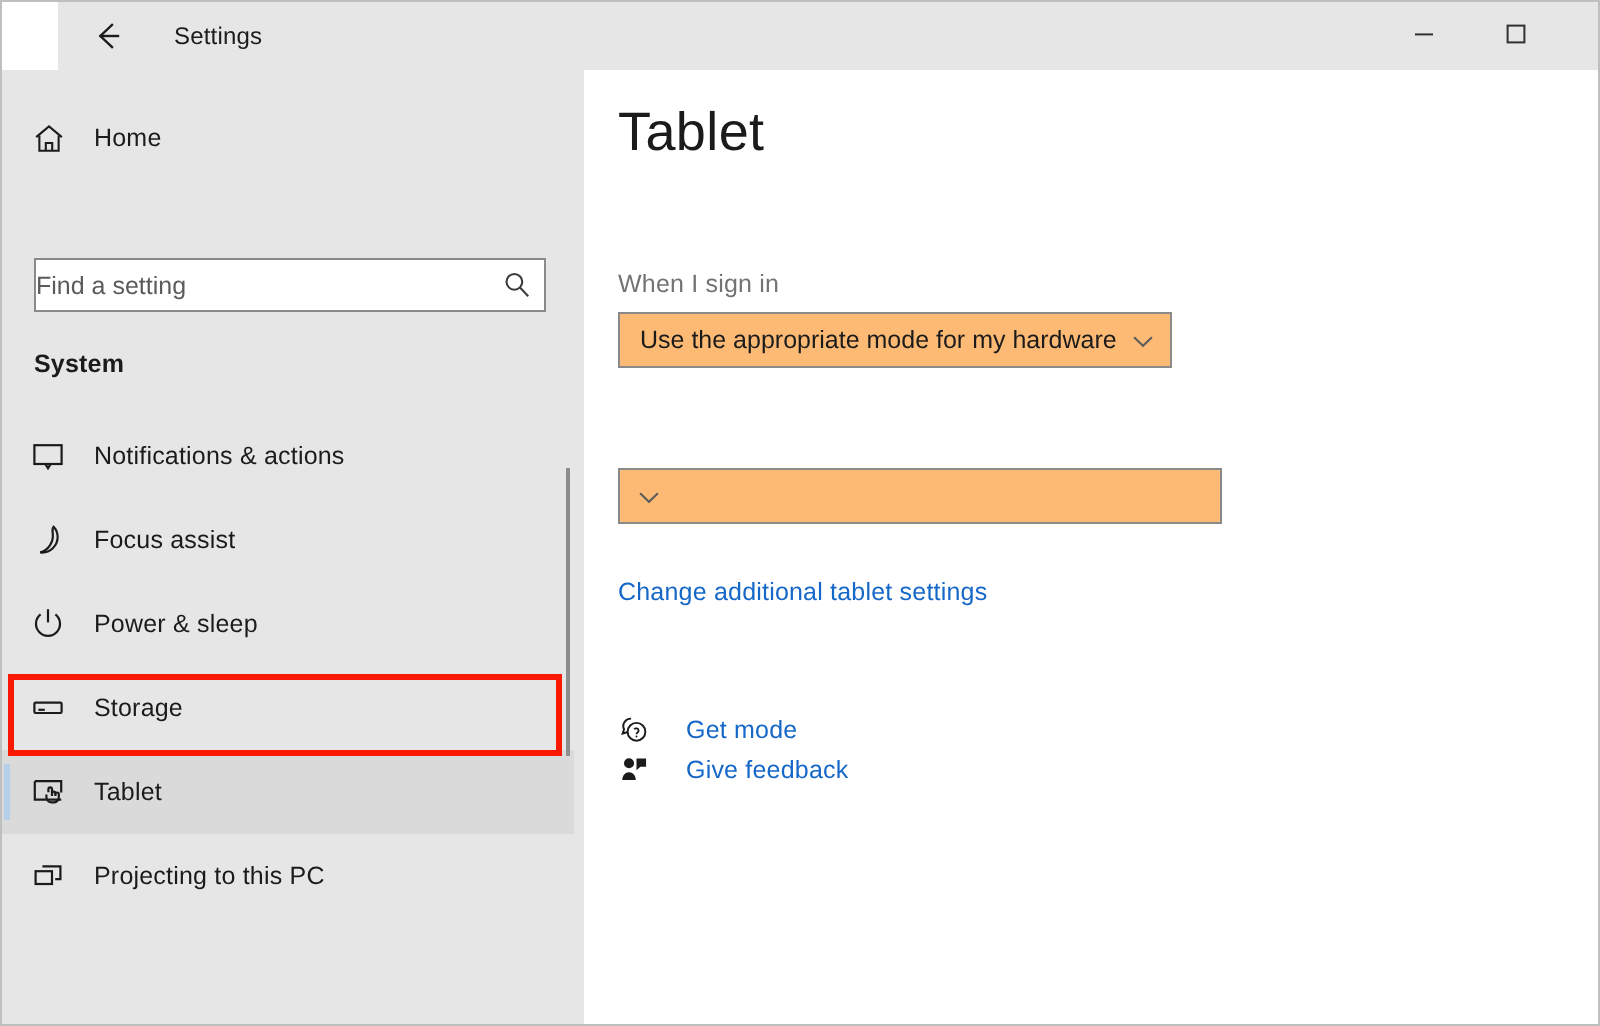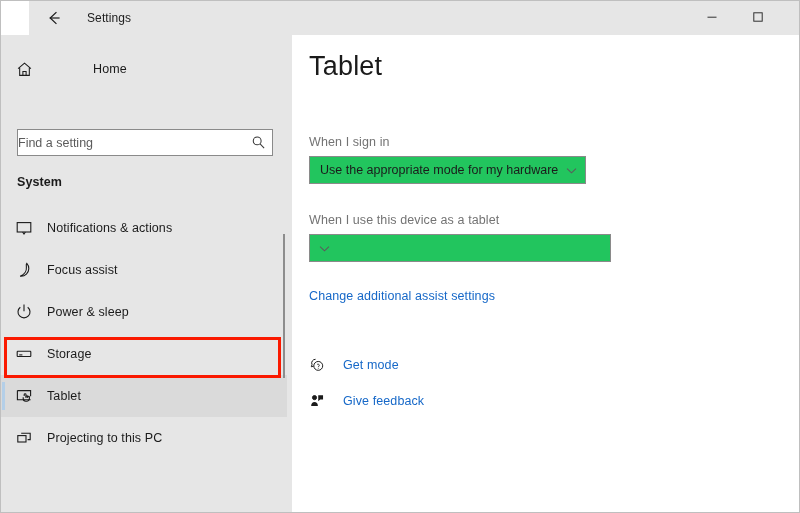--- a/index.html
+++ b/index.html
@@ -47,21 +47,21 @@
 
   
   #sidebar {
     position: absolute; top: 34px; left: 0;
     width: 291px; height: 479px;
     background: #e6e6e6;
   }
   #home-row {
     position: absolute; top: 17px; left: 0;
     width: 272px; height: 34px;
-    display: flex; align-items: center; gap: 46px;
+    display: flex; align-items: center;
   }
   .nav-icon {
     width: 46px; min-width: 46px;
     display: flex; align-items: center; justify-content: center;
     color: #1b1b1b;
   }
   .nav-icon svg { display: block; }
   .nav-label {
     font-size: 12.5px; color: #1b1b1b;
     letter-spacing: .1px; white-space: nowrap;
@@ -139,21 +139,21 @@
     font-size: 27px; font-weight: normal; color: #1b1b1b;
     letter-spacing: .2px;
   }
   .field-label {
     position: absolute; left: 17px;
     font-size: 12.5px; color: #737373; letter-spacing: .1px;
   }
   .combo {
     position: absolute; left: 17px;
     height: 28px;
-    background: #22c55e;
+    background: #fdba74;
     border: 1px solid #8a8a8a;
     display: flex; align-items: center;
   }
   .combo-text {
     font-size: 12.5px; color: #1b1b1b;
     padding-left: 10px; flex: 1; white-space: nowrap;
   }
   .combo-arrow {
     width: 28px; display: flex; align-items: center; justify-content: center;
     color: #5b5b5b;
@@ -167,21 +167,21 @@
     position: absolute; top: 254px; left: 17px;
     font-size: 12.5px; color: #1668c8; text-decoration: none;
     letter-spacing: .1px;
   }
 
   .help-row {
     position: absolute; left: 15px;
     height: 20px; display: flex; align-items: center;
   }
   #help-row-1 { top: 320px; }
-  #help-row-2 { top: 356px; justify-content: flex-end; }
+  #help-row-2 { top: 340px; justify-content: flex-end; }
   .help-icon {
     width: 20px; display: flex; align-items: center; justify-content: center;
     color: #1b1b1b;
   }
   .help-link {
     font-size: 12.5px; color: #1668c8; text-decoration: none;
     margin-left: 16px; letter-spacing: .1px;
   }
 </style>
 </head>
@@ -336,31 +336,30 @@
 
     <div class="combo" id="combo-signin">
       <div class="combo-text">Use the appropriate mode for my hardware</div>
       <div class="combo-arrow">
         <svg width="13" height="13" viewBox="0 0 14 14" fill="none" stroke="#5b5b5b" stroke-width="1.1">
           <path d="M2.2 5 L7 9.6 L11.8 5"></path>
         </svg>
       </div>
     </div>
 
-    <div class="field-label" id="label-tablet">When I use this device as a tablet</div>
 
     <div class="combo" id="combo-tablet">
       <div class="combo-arrow">
         <svg width="13" height="13" viewBox="0 0 14 14" fill="none" stroke="#5b5b5b" stroke-width="1.1">
           <path d="M2.2 5 L7 9.6 L11.8 5"></path>
         </svg>
       </div>
     </div>
 
-    <a id="link-additional" href="#">Change additional assist settings</a>
+    <a id="link-additional" href="#">Change additional tablet settings</a>
 
     <div class="help-row" id="help-row-1">
       <div class="help-icon">
         <svg width="16" height="16" viewBox="0 0 18 18" fill="none" stroke="#1b1b1b" stroke-width="1.1">
           <path d="M7.4 2.6 A4.2 4.2 0 0 0 3.4 8.6 L2.6 11 L5.2 10.3"></path>
           <circle cx="10.4" cy="10" r="5"></circle>
           <path d="M9.1 8.6 a1.4 1.4 0 0 1 2.5 0.8 c0 1 -1.2 1 -1.2 2" stroke-width="1"></path>
           <circle cx="10.4" cy="12.7" r="0.55" fill="#1b1b1b" stroke="none"></circle>
         </svg>
       </div>

